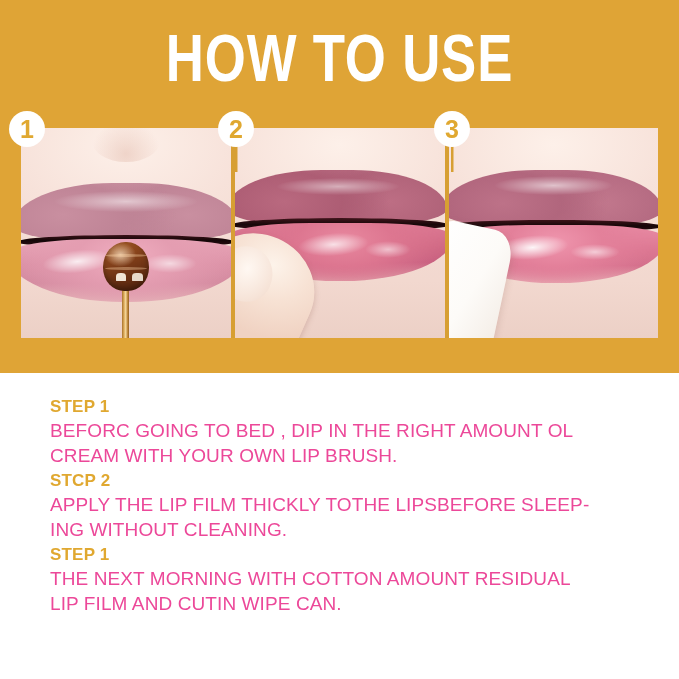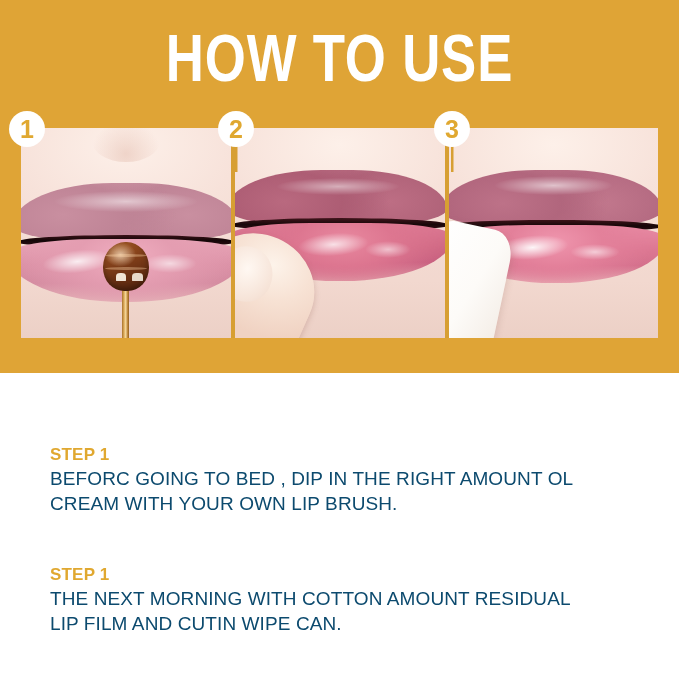--- a/index.html
+++ b/index.html
@@ -285,25 +285,25 @@
     font-size:17px;
     line-height:22px;
     color:#e0a830;
     letter-spacing:0.2px;
   }
   .step-body {
     font-family:"Liberation Sans", sans-serif;
     font-weight:normal;
     font-size:19px;
     line-height:25px;
-    color:#0c4a6e;
+    color:#ec4899;
     letter-spacing:0.1px;
     white-space:pre-line;
   }
-  .step-block { margin-bottom:2px;margin-top:48px; }
+  .step-block { margin-bottom:2px; }
 </style>
 </head>
 <body>
 
 <div class="page">
 
   <div class="hero">
     <div class="hero-title">HOW TO USE</div>
   </div>
 
@@ -371,20 +371,25 @@
               color:#e0a830;font-family:'Liberation Sans',sans-serif;font-weight:bold;font-size:25px;">3</div>
 
   <div class="steps">
 
     <div class="step-block">
       <div class="step-head">STEP 1</div>
       <div class="step-body">BEFORC GOING TO BED , DIP IN THE RIGHT AMOUNT OL
 CREAM WITH YOUR OWN LIP BRUSH.</div>
     </div>
 
+    <div class="step-block">
+      <div class="step-head">STCP 2</div>
+      <div class="step-body">APPLY THE LIP FILM THICKLY TOTHE LIPSBEFORE SLEEP-
+ING WITHOUT CLEANING.</div>
+    </div>
 
     <div class="step-block">
       <div class="step-head">STEP 1</div>
       <div class="step-body">THE NEXT MORNING WITH COTTON AMOUNT RESIDUAL
 LIP FILM AND CUTIN WIPE CAN.</div>
     </div>
 
   </div>
 
 </div>

